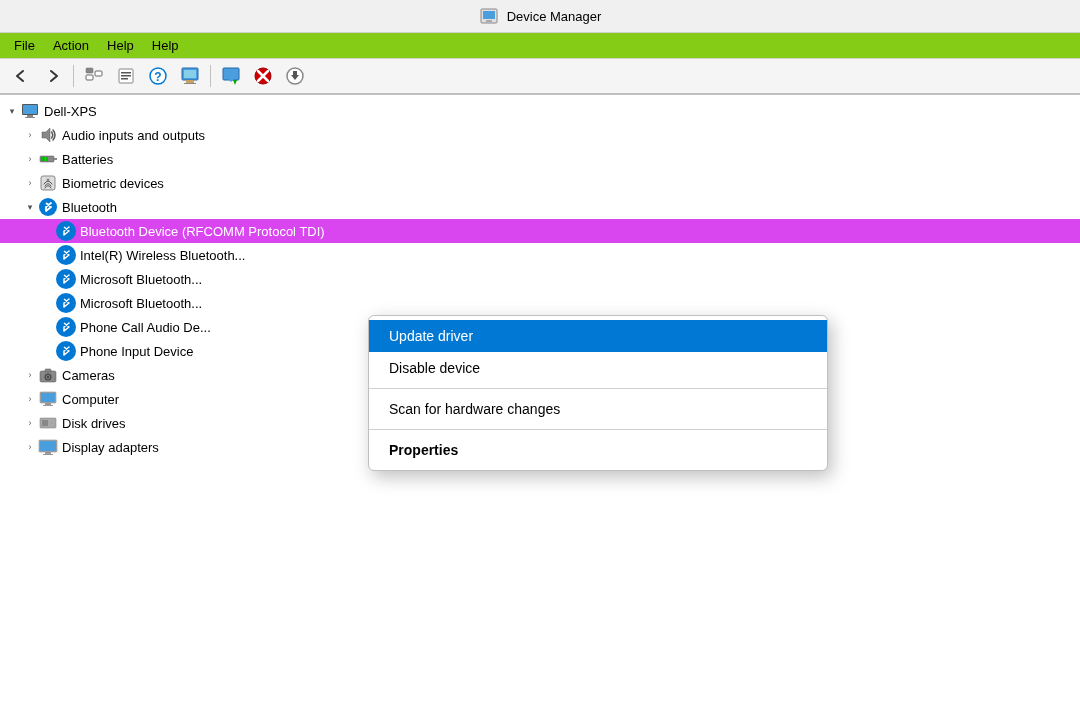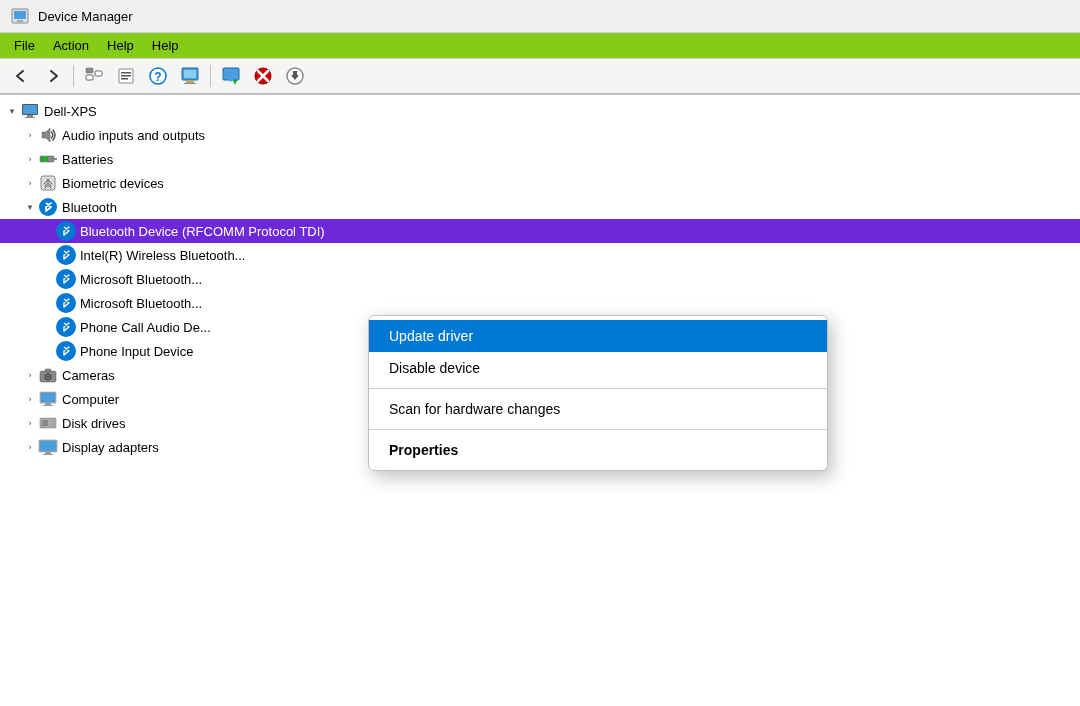--- a/index.html
+++ b/index.html
@@ -14,20 +14,21 @@
     }
 
     
     .title-bar {
       display: flex;
       align-items: center;
       padding: 6px 10px;
       background: #f0f0f0;
       border-bottom: 1px solid #d0d0d0;
       gap: 8px;
+      justify-content: center;
     }
     .title-bar-icon {
       width: 20px;
       height: 20px;
     }
     .title-bar-text {
       font-size: 13px;
       font-weight: 400;
       color: #000;
     }
@@ -94,21 +95,21 @@
     }
 
     .tree-item {
       display: flex;
       align-items: center;
       padding: 2px 4px;
       cursor: pointer;
       white-space: nowrap;
     }
     .tree-item.selected {
-      background: #6d28d9;
+      background: #d946ef;
       color: #fff;
       align-items: center;
     }
 
     .tree-indent {
       display: inline-block;
       width: 18px;
       flex-shrink: 0;
     }
     .tree-expand {

